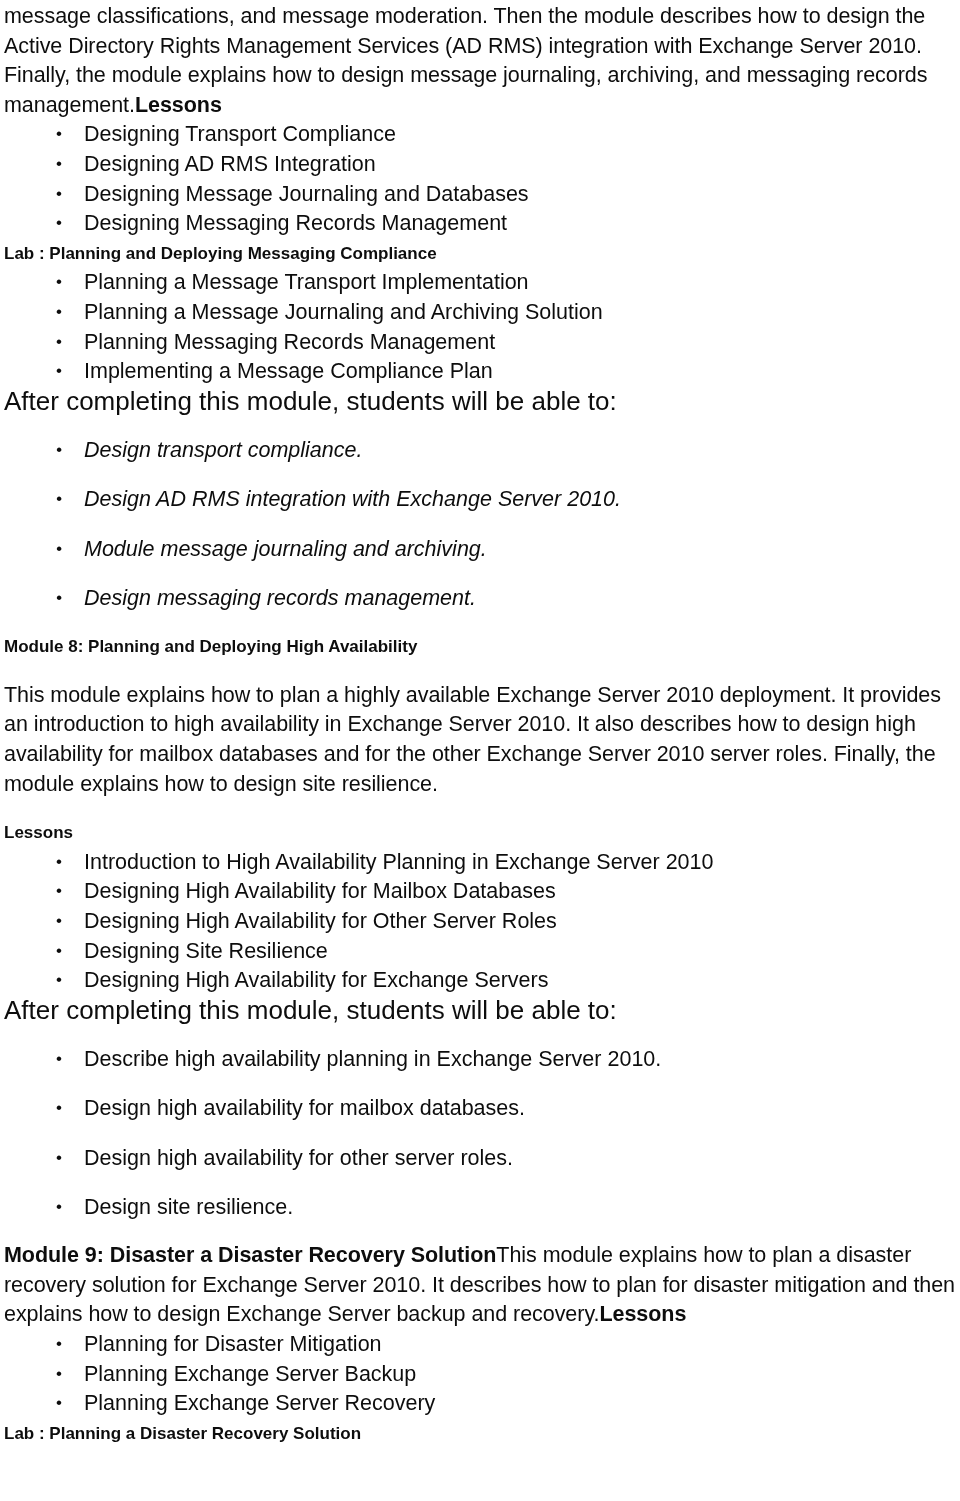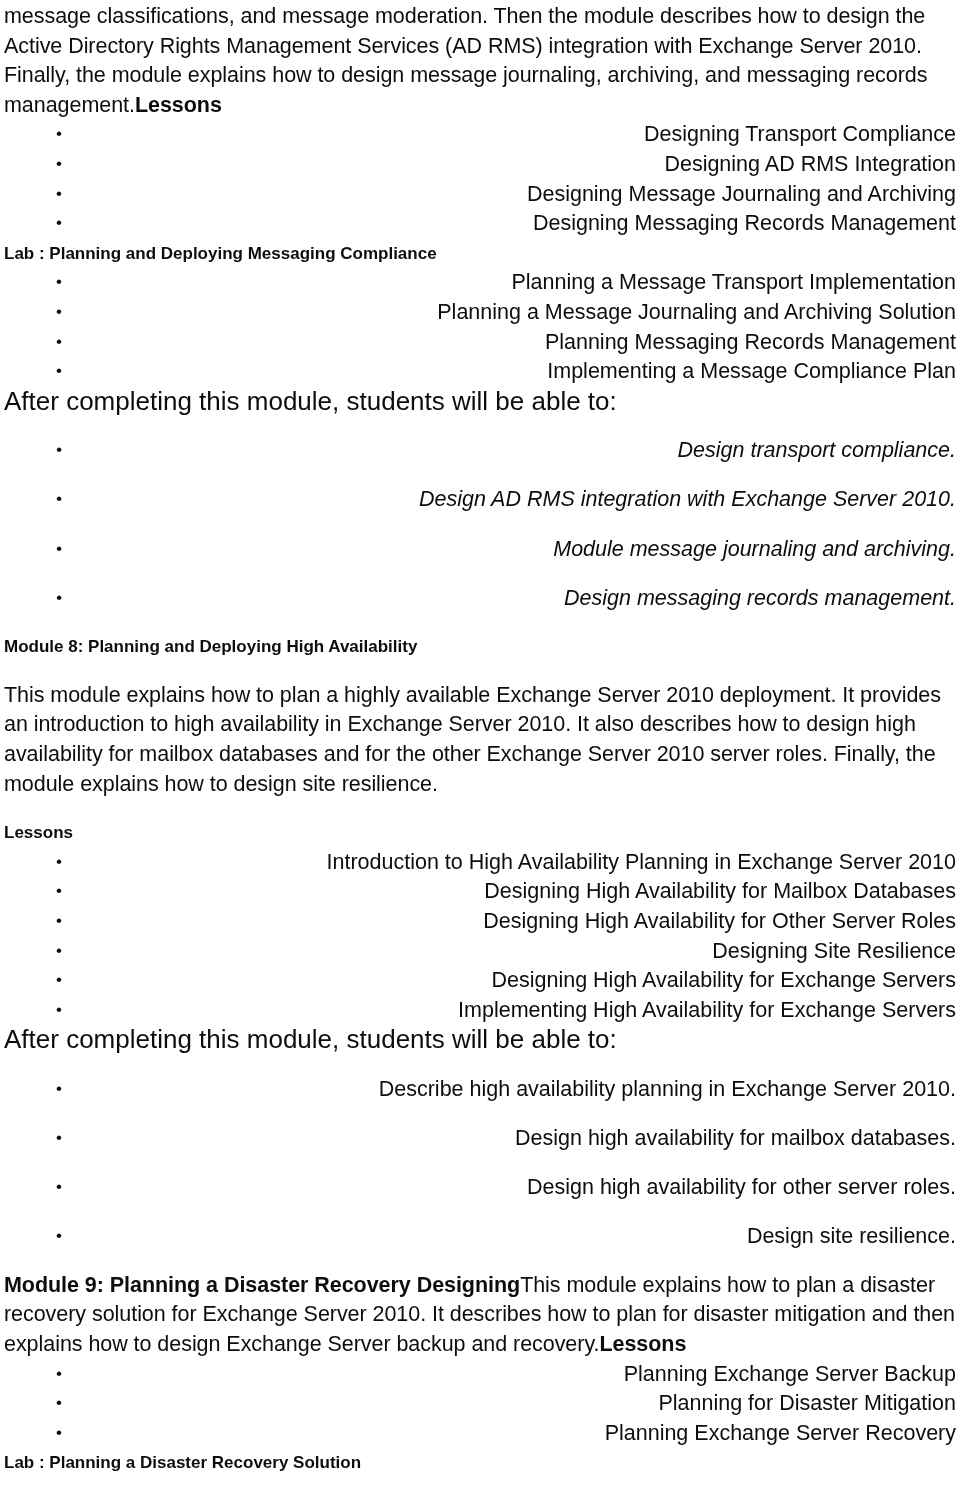--- a/index.html
+++ b/index.html
@@ -61,21 +61,20 @@
     font-size: 26px;
     line-height: 29.6px;
     margin: 0;
   }
 
   
   ul.blist {
     list-style: none;
     margin: 0;
     padding: 0;
-    text-align: right;
   }
   ul.blist > li {
     position: relative;
     margin: 0;
     padding: 0 0 0 80px;
     font-size: 21.5px;
     line-height: 29.6px;
   }
   ul.blist > li::before {
     content: "\2022";
@@ -99,21 +98,21 @@
 <body>
 
 <div class="page">
   <div class="content">
 
     <p class="para"><span>message classifications, and message moderation. Then the module describes how to design the Active Directory Rights Management Services (AD RMS) integration with Exchange Server 2010. Finally, the module explains how to design message journaling, archiving, and messaging records management.</span><span class="b">Lessons</span></p>
 
     <ul class="blist">
       <li><span>Designing Transport Compliance</span></li>
       <li><span>Designing AD RMS Integration</span></li>
-      <li><span>Designing Message Journaling and Archiving</span></li>
+      <li><span>Designing Message Journaling and Databases</span></li>
       <li><span>Designing Messaging Records Management</span></li>
     </ul>
 
     <p class="head">Lab : Planning and Deploying Messaging Compliance</p>
 
     <ul class="blist">
       <li><span>Planning a Message Transport Implementation</span></li>
       <li><span>Planning a Message Journaling and Archiving Solution</span></li>
       <li><span>Planning Messaging Records Management</span></li>
       <li><span>Implementing a Message Compliance Plan</span></li>
@@ -137,36 +136,35 @@
     <ul class="blist">
       <li><span>Introduction to High Availability Planning in Exchange Server 2010</span></li>
       <li><span>Designing High Availability for Mailbox Databases</span></li>
       <li><span>Designing High Availability for Other Server Roles</span></li>
       <li><span>Designing Site Resilience</span></li>
     </ul>
 
 
     <ul class="blist">
       <li><span>Designing High Availability for Exchange Servers</span></li>
-      <li><span>Implementing High Availability for Exchange Servers</span></li>
     </ul>
 
     <p class="line">After completing this module, students will be able to:</p>
 
     <ul class="blist loose" style="margin-top:20px;">
       <li><span>Describe high availability planning in Exchange Server 2010.</span></li>
       <li><span>Design high availability for mailbox databases.</span></li>
       <li><span>Design high availability for other server roles.</span></li>
       <li><span>Design site resilience.</span></li>
     </ul>
 
-    <p class="para spaced"><span class="b">Module 9: Planning a Disaster Recovery Designing</span><span>This module explains how to plan a disaster recovery solution for Exchange Server 2010. It describes how to plan for disaster mitigation and then explains how to design Exchange Server backup and recovery.</span><span class="b">Lessons</span></p>
+    <p class="para spaced"><span class="b">Module 9: Disaster a Disaster Recovery Solution</span><span>This module explains how to plan a disaster recovery solution for Exchange Server 2010. It describes how to plan for disaster mitigation and then explains how to design Exchange Server backup and recovery.</span><span class="b">Lessons</span></p>
 
     <ul class="blist">
+      <li><span>Planning for Disaster Mitigation</span></li>
       <li><span>Planning Exchange Server Backup</span></li>
-      <li><span>Planning for Disaster Mitigation</span></li>
       <li><span>Planning Exchange Server Recovery</span></li>
     </ul>
 
     <p class="head">Lab : Planning a Disaster Recovery Solution</p>
 
   </div>
 </div>
 
 </body></html>

